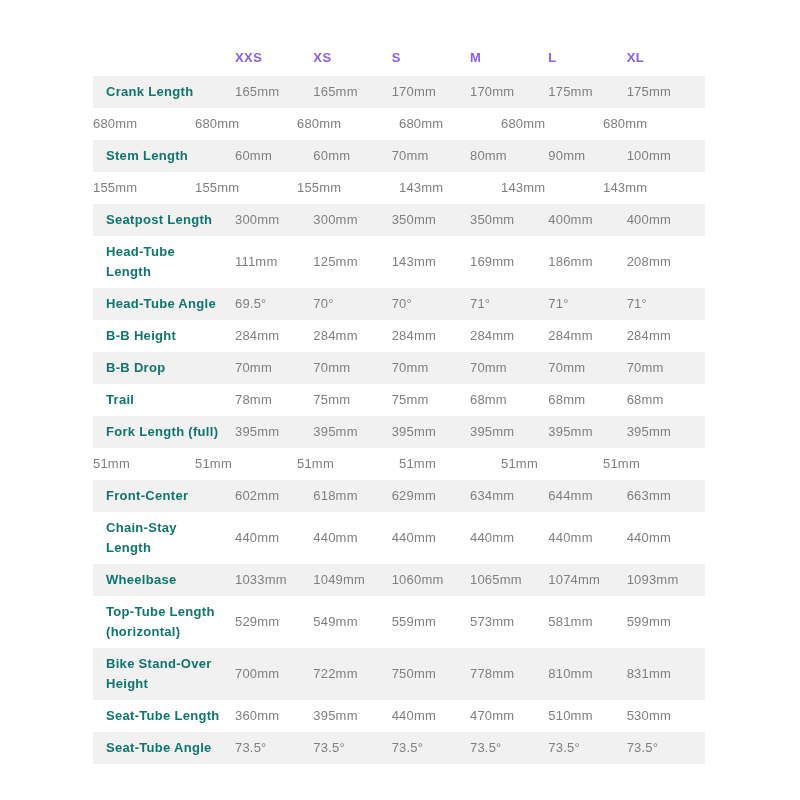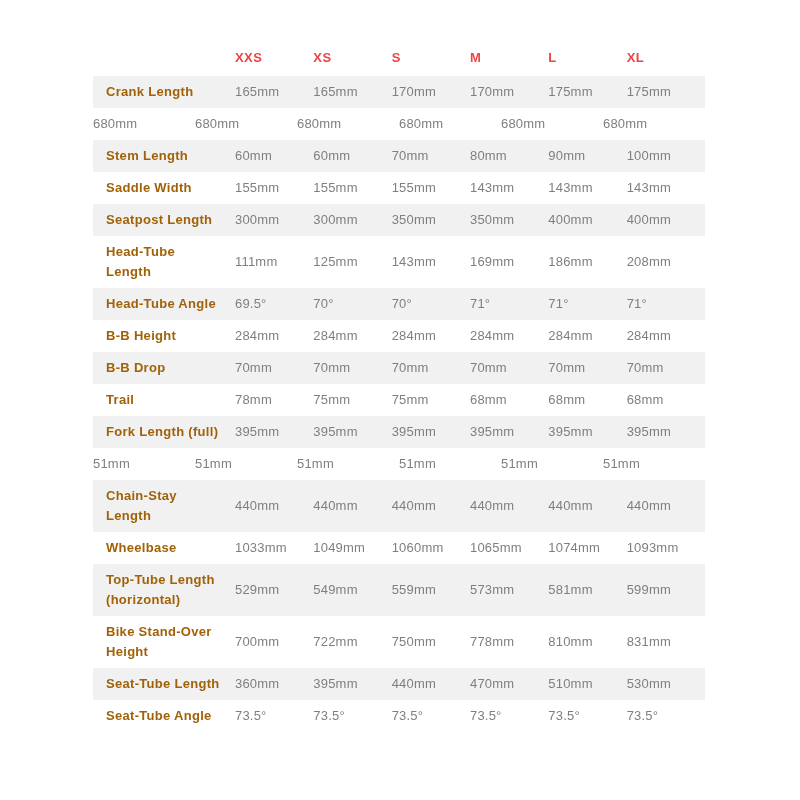--- a/index.html
+++ b/index.html
@@ -29,37 +29,37 @@
   
   .rows .row:nth-child(odd) { background: #f1f1f1; }
   .rows .row:nth-child(even) { background: #ffffff; }
   .label-cell {
     width: 142px;
     flex: 0 0 142px;
     padding: 6px 0 6px 13px;
     font-size: 13px;
     font-weight: 700;
     letter-spacing: 0.3px;
-    color: #a16207;
+    color: #0f766e;
     line-height: 20px;
     white-space: pre-line;
   }
   .value-cell {
     flex: 1 1 0;
     padding: 6px 0;
     font-size: 13px;
     font-weight: 400;
     letter-spacing: 0.2px;
     color: #7d7f82;
     line-height: 20px;
     text-align: left;
   }
   .header-cell {
     font-weight: 700;
-    color: #ef4444;
+    color: #8b5cf6;
     letter-spacing: 0.4px;
     margin-top: 32px;
   }
 </style>
 </head>
 <body>
 
 <div class="page">
   <div class="geo-table">
     <div class="header-row">
@@ -92,21 +92,20 @@
         <div class="row">
           <div class="label-cell">Stem Length</div>
           <div class="value-cell">60mm</div>
           <div class="value-cell">60mm</div>
           <div class="value-cell">70mm</div>
           <div class="value-cell">80mm</div>
           <div class="value-cell">90mm</div>
           <div class="value-cell">100mm</div>
         </div>
         <div class="row">
-          <div class="label-cell">Saddle Width</div>
           <div class="value-cell">155mm</div>
           <div class="value-cell">155mm</div>
           <div class="value-cell">155mm</div>
           <div class="value-cell">143mm</div>
           <div class="value-cell">143mm</div>
           <div class="value-cell">143mm</div>
         </div>
         <div class="row">
           <div class="label-cell">Seatpost Length</div>
           <div class="value-cell">300mm</div>
@@ -171,20 +170,29 @@
           <div class="value-cell">395mm</div>
           <div class="value-cell">395mm</div>
         </div>
         <div class="row">
           <div class="value-cell">51mm</div>
           <div class="value-cell">51mm</div>
           <div class="value-cell">51mm</div>
           <div class="value-cell">51mm</div>
           <div class="value-cell">51mm</div>
           <div class="value-cell">51mm</div>
+        </div>
+        <div class="row">
+          <div class="label-cell">Front-Center</div>
+          <div class="value-cell">602mm</div>
+          <div class="value-cell">618mm</div>
+          <div class="value-cell">629mm</div>
+          <div class="value-cell">634mm</div>
+          <div class="value-cell">644mm</div>
+          <div class="value-cell">663mm</div>
         </div>
         <div class="row">
           <div class="label-cell">Chain-Stay
 Length</div>
           <div class="value-cell">440mm</div>
           <div class="value-cell">440mm</div>
           <div class="value-cell">440mm</div>
           <div class="value-cell">440mm</div>
           <div class="value-cell">440mm</div>
           <div class="value-cell">440mm</div>

